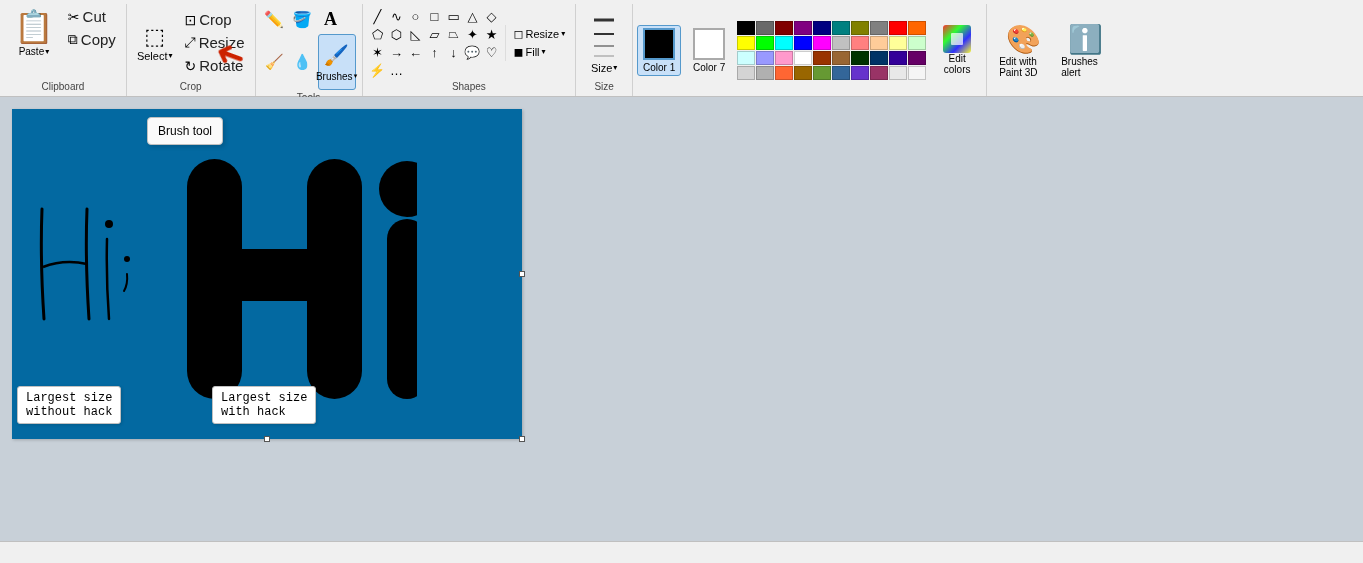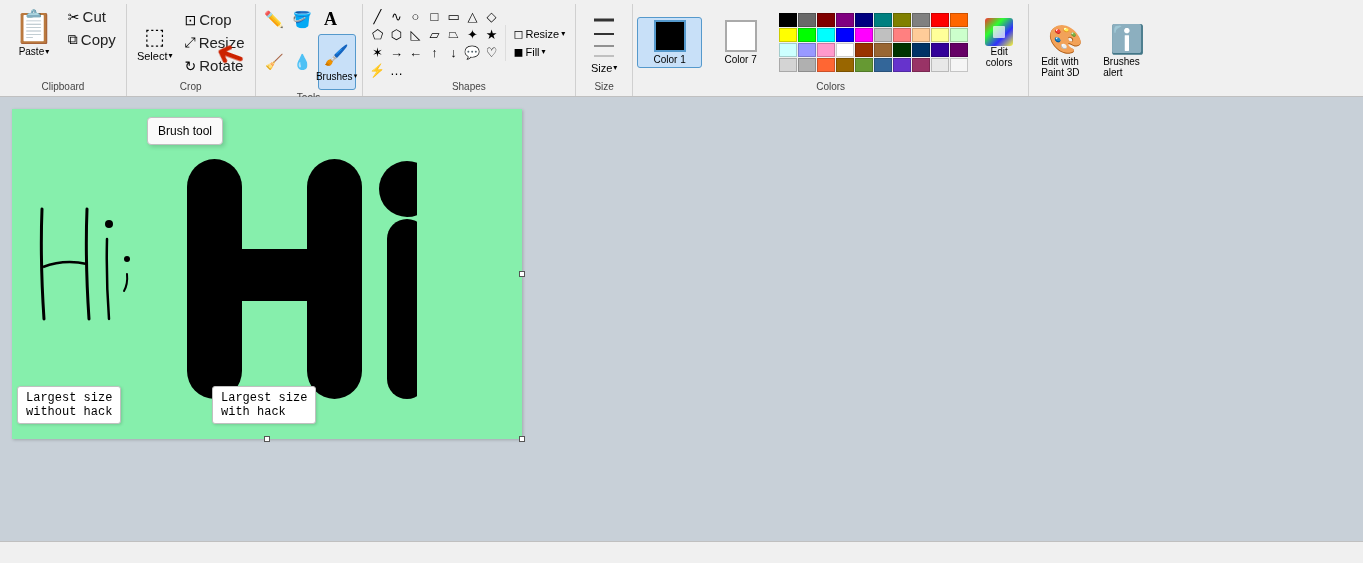--- a/index.html
+++ b/index.html
@@ -95,21 +95,21 @@
       width: 18px;
       height: 14px;
       border: 1px solid rgba(0,0,0,0.2);
       cursor: pointer;
     }
 
     .color-btn {
       display: flex;
       flex-direction: column;
       align-items: center;
-      width: 65px;
+      width: 44px;
       cursor: pointer;
       padding: 2px;
     }
     .color-btn-box {
       width: 32px;
       height: 32px;
       border: 2px solid #aaa;
     }
     .color-btn-label { font-size: 10px; margin-top: 2px; }
 
@@ -155,21 +155,21 @@
       width: 100%;
       height: calc(563px - 97px - 22px);
       position: relative;
       display: flex;
       align-items: flex-start;
       justify-content: flex-start;
       padding: 12px;
     }
 
     .paint-canvas {
-      background: #86efac;
+      background: #0369a1;
       width: 510px;
       height: 330px;
       position: relative;
       box-shadow: 1px 1px 3px rgba(0,0,0,0.2);
     }
 
     
     .tooltip {
       position: absolute;
       background: #fafafa;
@@ -453,21 +453,20 @@
               <stop offset="66%" style="stop-color:#0000ff"></stop>
               <stop offset="100%" style="stop-color:#ffff00"></stop>
             </linearGradient>
           </defs>
           <rect width="28" height="28" rx="3" fill="url(#cg)" opacity="0.8"></rect>
           <rect x="8" y="8" width="12" height="12" rx="1" fill="white" opacity="0.7"></rect>
         </svg>
         <div style="font-size:10px;text-align:center;">Edit colors</div>
       </div>
     </div>
-    <div class="ribbon-group-label">Colors</div>
   </div>
 
   <div class="action-btns">
     <div class="action-btn">
       <span class="action-btn-icon">🎨</span>
       <div class="action-btn-label">Edit with Paint 3D</div>
     </div>
     <div class="action-btn">
       <span class="action-btn-icon">ℹ️</span>
       <div class="action-btn-label">Brushes alert</div>

